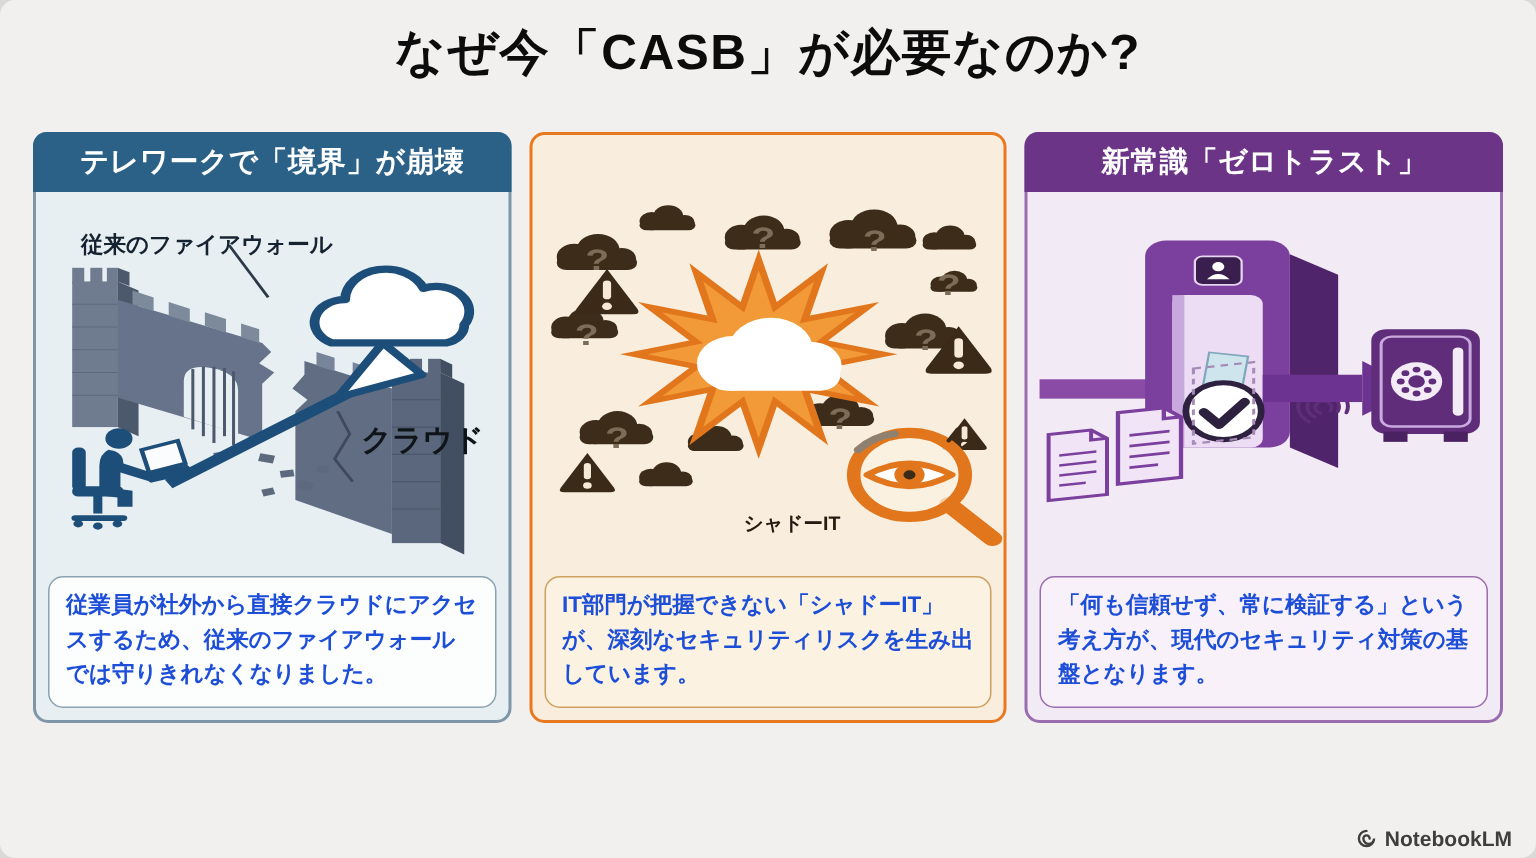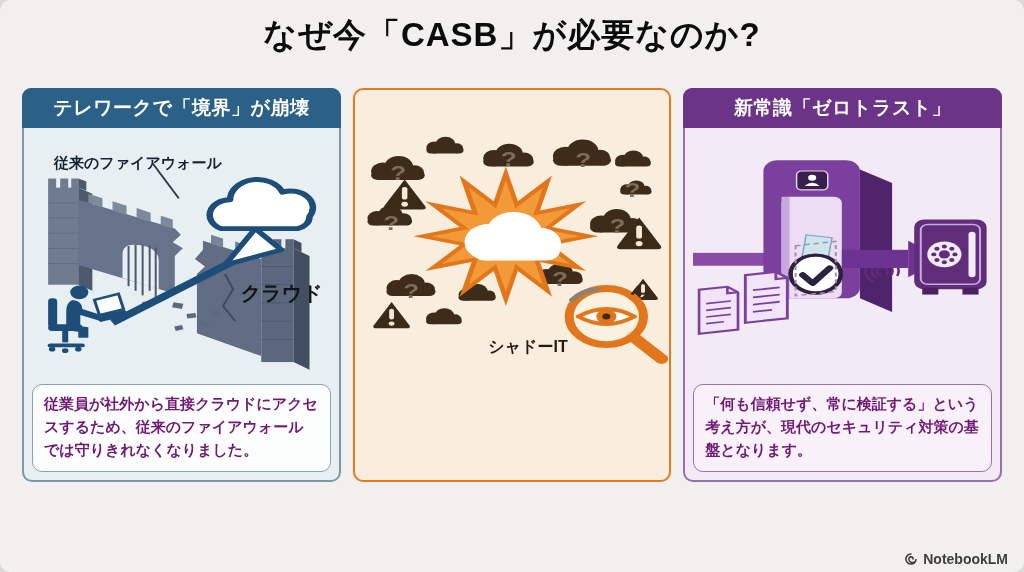--- a/index.html
+++ b/index.html
@@ -24,26 +24,26 @@
     background:var(--accent,#555);color:#fff;
     font-size:19px;font-weight:700;letter-spacing:.5px;
     display:flex;align-items:center;justify-content:center;white-space:nowrap;
   }
   .illu{position:absolute;left:0;right:0;top:40px;bottom:102px;}
   .illu svg.art{width:100%;height:100%;display:block;}
   .caption{
     position:absolute;left:8px;right:8px;bottom:8px;height:88px;box-sizing:border-box;
     background:var(--box-bg,#fff);border:1.5px solid var(--box-border,#aaa);
     border-radius:10px;padding:8px 11px;
-    font-size:15px;line-height:1.52;font-weight:700;color:#701a75;
+    font-size:15px;line-height:1.52;font-weight:700;color:#1d4ed8;
   }
   .lbl{position:absolute;font-weight:700;white-space:nowrap;}
   .lbl-firewall{left:30px;top:24px;font-size:15px;color:#15222f;}
   .lbl-cloud{right:16px;top:150px;font-size:20px;color:#0f1419;}
-  .lbl-shadow{left:40px;right:8px;bottom:20px;text-align:center;font-size:16px;color:#241a10;}
+  .lbl-shadow{left:40px;right:8px;bottom:20px;text-align:center;font-size:13px;color:#241a10;}
   .footer{
     position:absolute;right:16px;bottom:5px;display:flex;align-items:center;gap:5px;
     color:#3e3e3e;font-size:14px;font-weight:700;
   }
 </style>
 </head>
 <body>
 
 <div class="slide" style="background: rgb(241, 240, 238); text-decoration: underline;">
 
@@ -213,20 +213,21 @@
             <circle cx="250" cy="246" r="37" fill="#faf1e2" fill-opacity="0.75" stroke="#e2761c" stroke-width="9"></circle>
             <path d="M222 246 Q250 226 278 246 Q250 266 222 246 Z" fill="#ffffff" stroke="#e2761c" stroke-width="5" stroke-linejoin="round"></path>
             <circle cx="250" cy="246" r="10" fill="#e2761c"></circle>
             <circle cx="250" cy="246" r="4" fill="#3a2a17"></circle>
             <path d="M216 224 Q226 212 240 210" stroke="#8f8070" stroke-width="6" stroke-linecap="round" fill="none"></path>
             <path d="M276 216 L282 206 M286 222 L294 214" stroke="#3a2a17" stroke-width="3" stroke-linecap="round"></path>
           </g>
         </svg>
         <div class="lbl lbl-shadow">シャドーIT</div>
       </div>
+      <div class="caption">IT部門が把握できない「シャドーIT」が、深刻なセキュリティリスクを生み出しています。</div>
     </div>
 
     <div class="panel" style="--accent: #6b3487; --border: #9a6cb0; --body-bg: #f2eaf5; --box-bg: #f8f1fa; --box-border: #9b6fae; --art: #7b3f9d;">
       <div class="panel-header">新常識「ゼロトラスト」</div>
       <div class="illu">
         <svg class="art" viewBox="0 0 313 327" preserveAspectRatio="none">
 
           <rect x="8" y="162" width="72" height="17" fill="#8a4ba6"></rect>
 
           <g>

